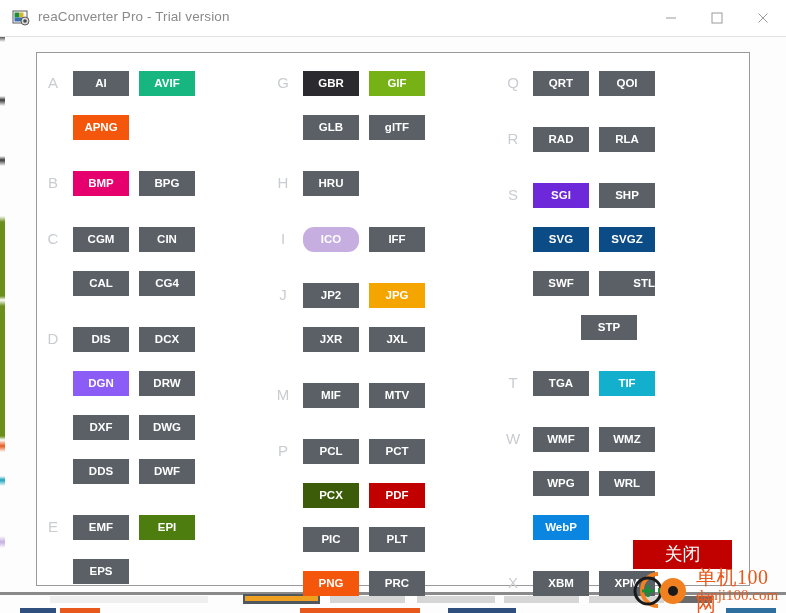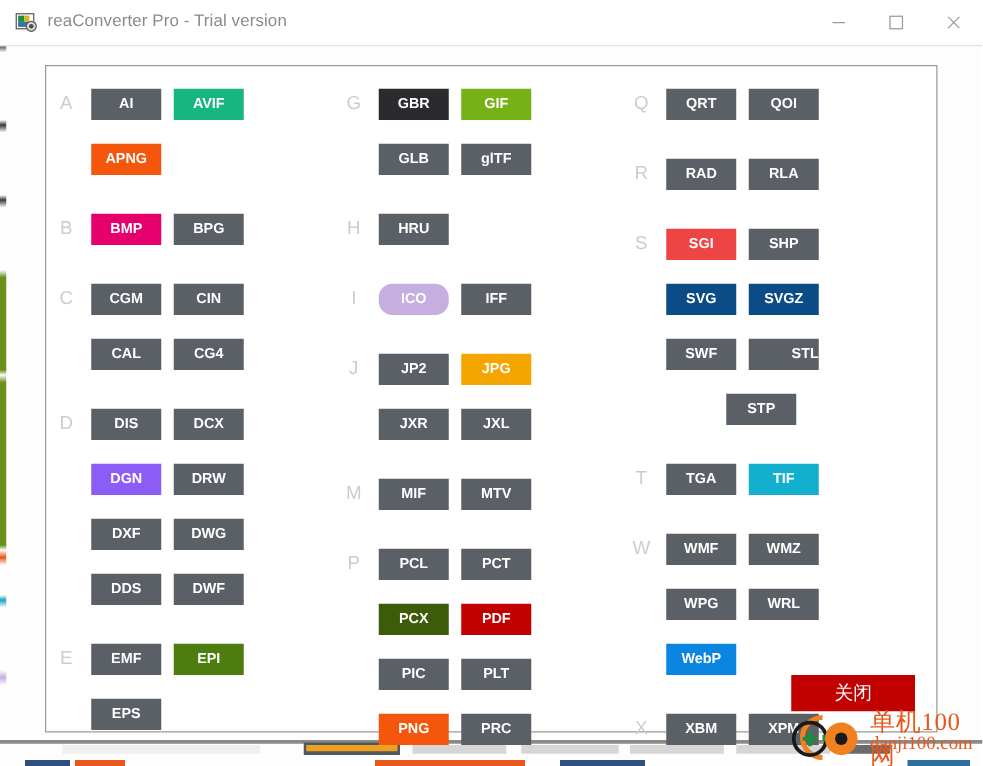--- a/index.html
+++ b/index.html
@@ -48,21 +48,21 @@
   #col3{left:460px;width:246px;}
 
   .grp-letter{position:absolute;font-size:15px;color:#c9cdd1;width:24px;text-align:center;}
 
   .fbtn{position:absolute;width:56px;height:25px;line-height:25px;text-align:center;
         font-size:11.5px;font-weight:bold;color:#ffffff;background:#5a6066;
         cursor:default;user-select:none;}
 
   #close-btn{position:absolute;left:596px;top:487px;width:99px;height:29px;
      line-height:29px;text-align:center;background:#c10000;color:#fff;
-     font-size:15px;cursor:default;}
+     font-size:18px;cursor:default;}
 
   
   #watermark{position:absolute;left:628px;top:566px;width:158px;height:47px;}
   #wm-text1{position:absolute;left:68px;top:-2px;font-family:"Liberation Serif",serif;
             font-size:20px;color:#e8581c;letter-spacing:.5px;}
   #wm-text2{position:absolute;left:68px;top:21px;font-family:"Liberation Serif",serif;
             font-size:15px;color:#e8581c;}
   #wm-logo{position:absolute;left:0;top:2px;}
 </style>
 </head>
@@ -176,21 +176,21 @@
       <div class="fbtn" style="left: 102px; top: 518px; background: rgb(90, 96, 102);">PRC</div>
     </div>
   <div class="col" id="col3">
       <div class="grp-letter" style="left: 4px; top: 21px;">Q</div>
       <div class="fbtn" style="left: 36px; top: 18px; background: rgb(90, 96, 102);">QRT</div>
       <div class="fbtn" style="left: 102px; top: 18px; background: rgb(90, 96, 102);">QOI</div>
       <div class="grp-letter" style="left: 4px; top: 77px;">R</div>
       <div class="fbtn" style="left: 36px; top: 74px; background: rgb(90, 96, 102);">RAD</div>
       <div class="fbtn" style="left: 102px; top: 74px; background: rgb(90, 96, 102);">RLA</div>
       <div class="grp-letter" style="left: 4px; top: 133px;">S</div>
-      <div class="fbtn" style="left: 36px; top: 130px; background: #ef4444;">SGI</div>
+      <div class="fbtn" style="left: 36px; top: 130px; background: #6d28d9;">SGI</div>
       <div class="fbtn" style="left: 102px; top: 130px; background: rgb(90, 96, 102);">SHP</div>
       <div class="fbtn" style="left: 36px; top: 174px; background: rgb(11, 75, 134);">SVG</div>
       <div class="fbtn" style="left: 102px; top: 174px; background: rgb(11, 75, 134);">SVGZ</div>
       <div class="fbtn" style="left: 36px; top: 218px; background: rgb(90, 96, 102);">SWF</div>
       <div class="fbtn" style="left: 102px; top: 218px; background: rgb(90, 96, 102); text-align: right;">STL</div>
       <div class="fbtn" style="left: 36px; top: 262px; background: rgb(90, 96, 102); margin-left: 48px;">STP</div>
       <div class="grp-letter" style="left: 4px; top: 321px;">T</div>
       <div class="fbtn" style="left: 36px; top: 318px; background: rgb(90, 96, 102);">TGA</div>
       <div class="fbtn" style="left: 102px; top: 318px; background: rgb(18, 176, 205);">TIF</div>
       <div class="grp-letter" style="left: 4px; top: 377px;">W</div>

